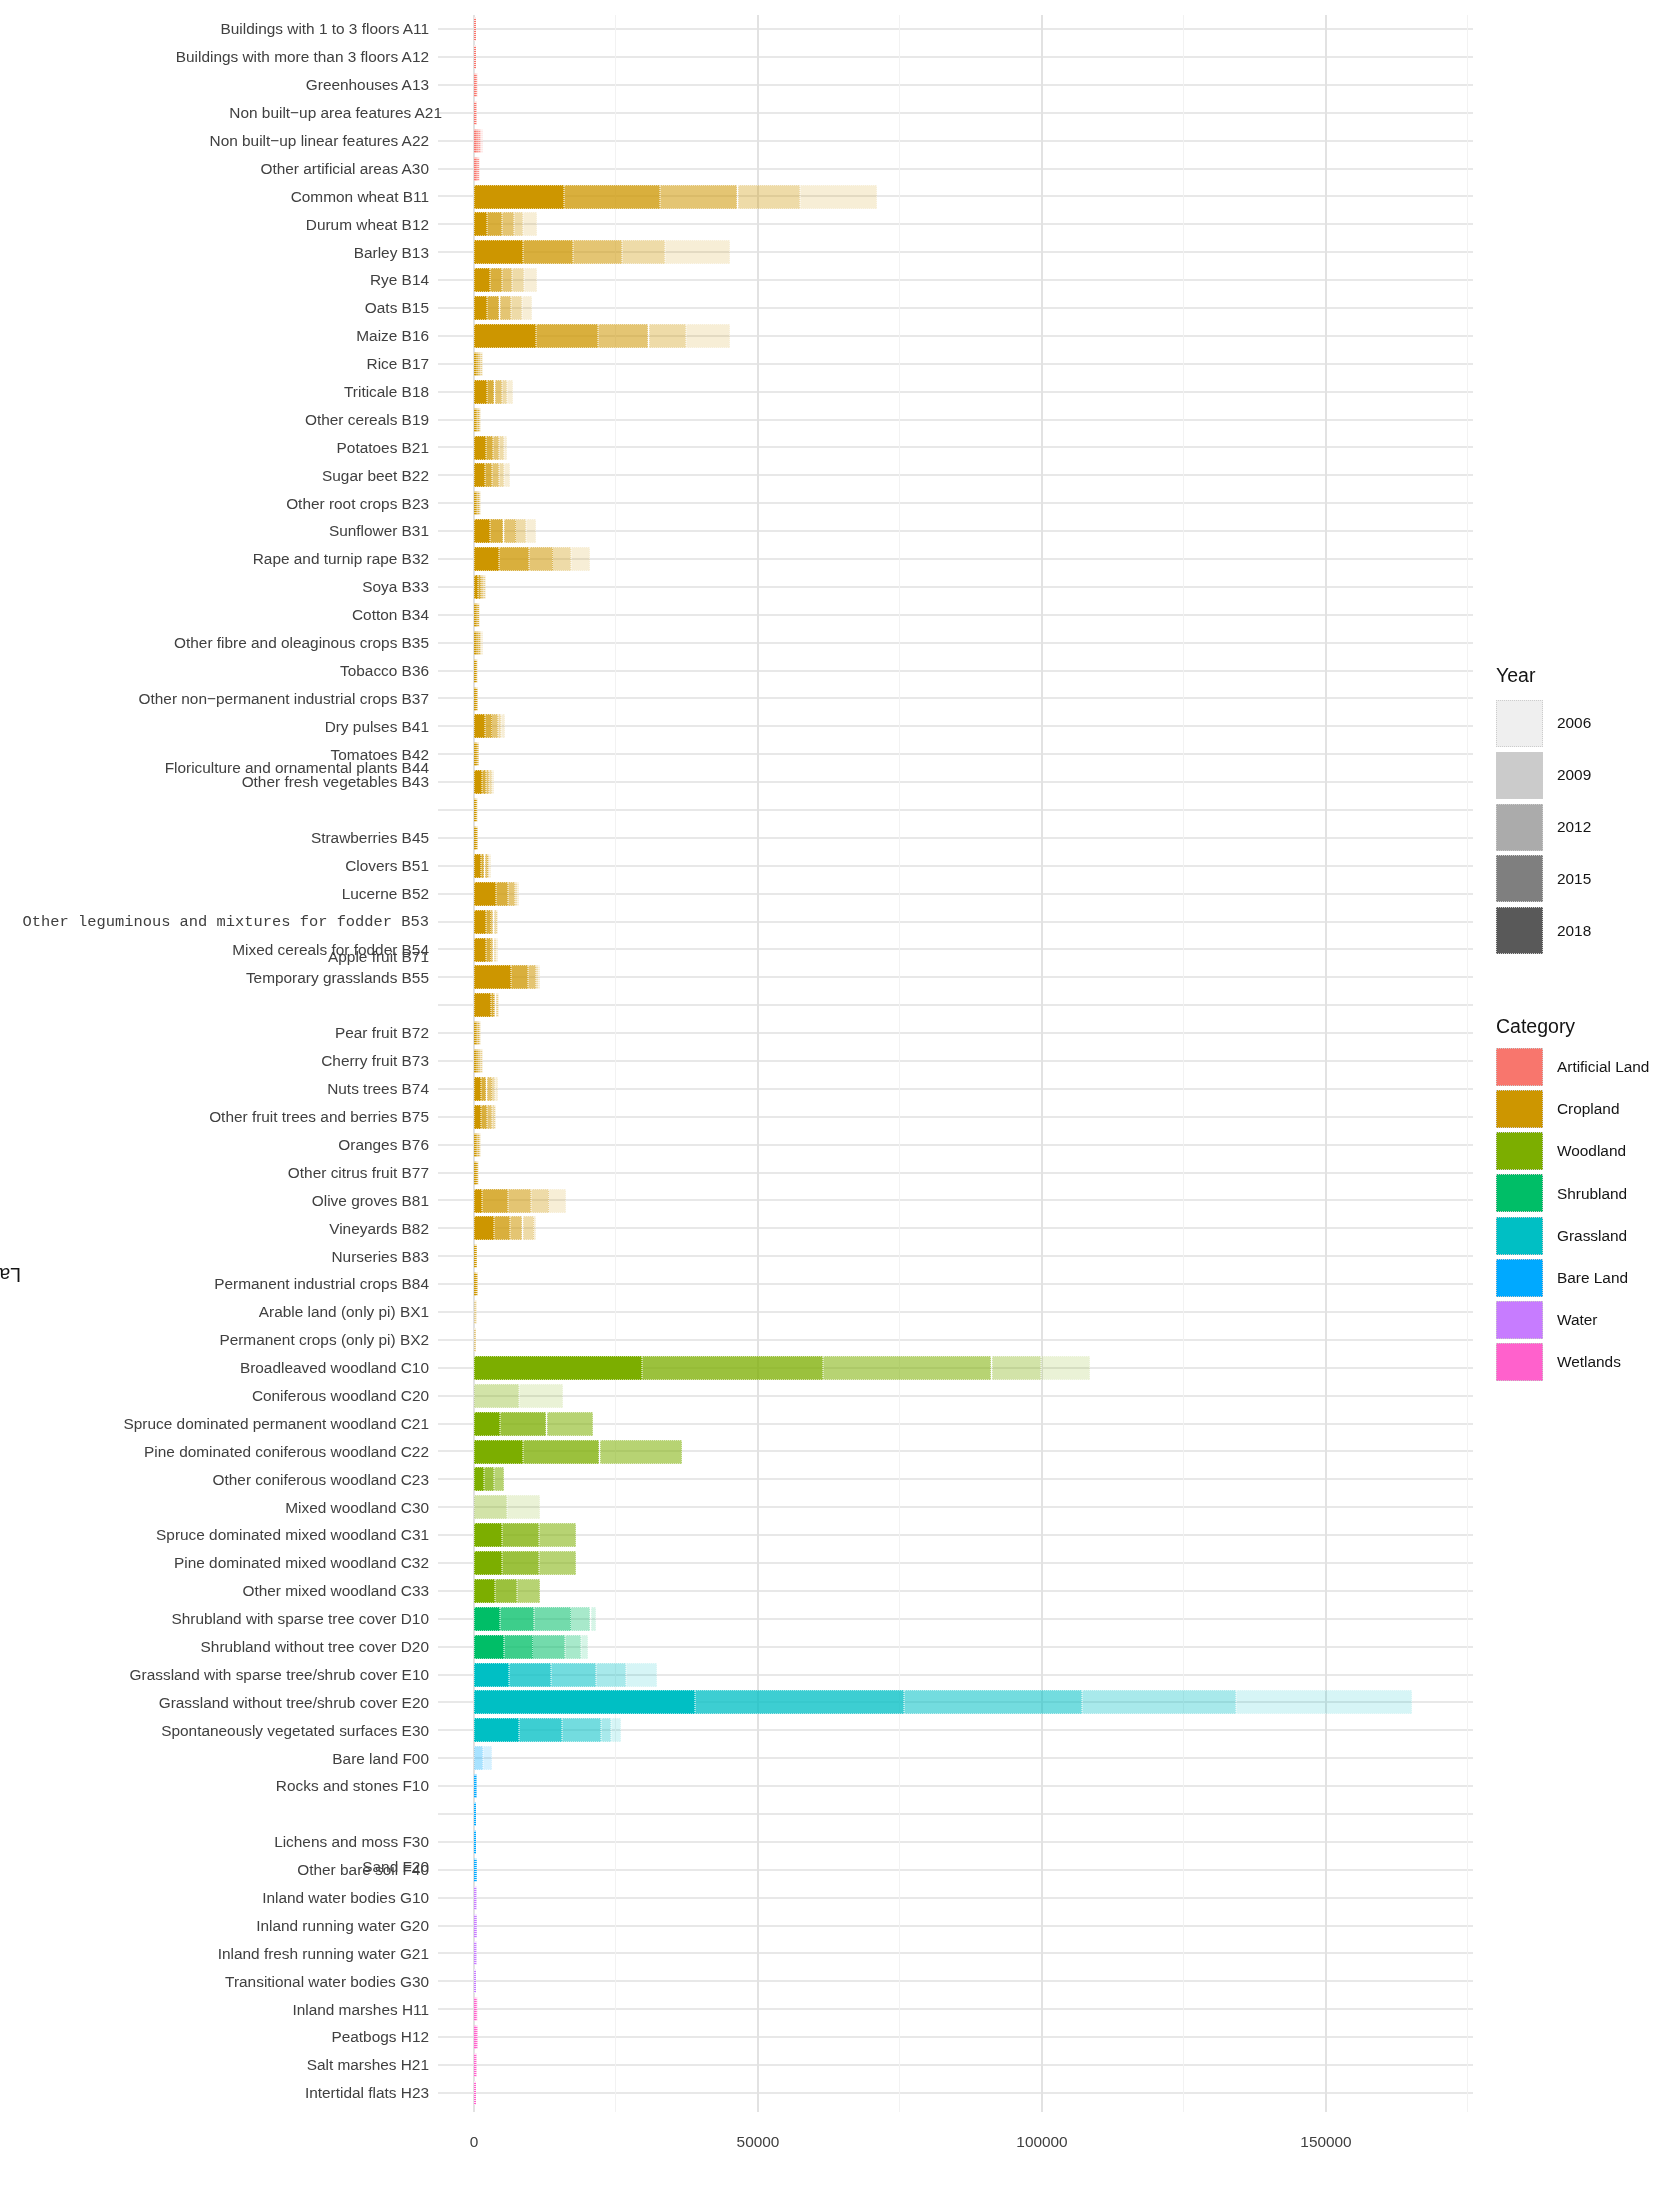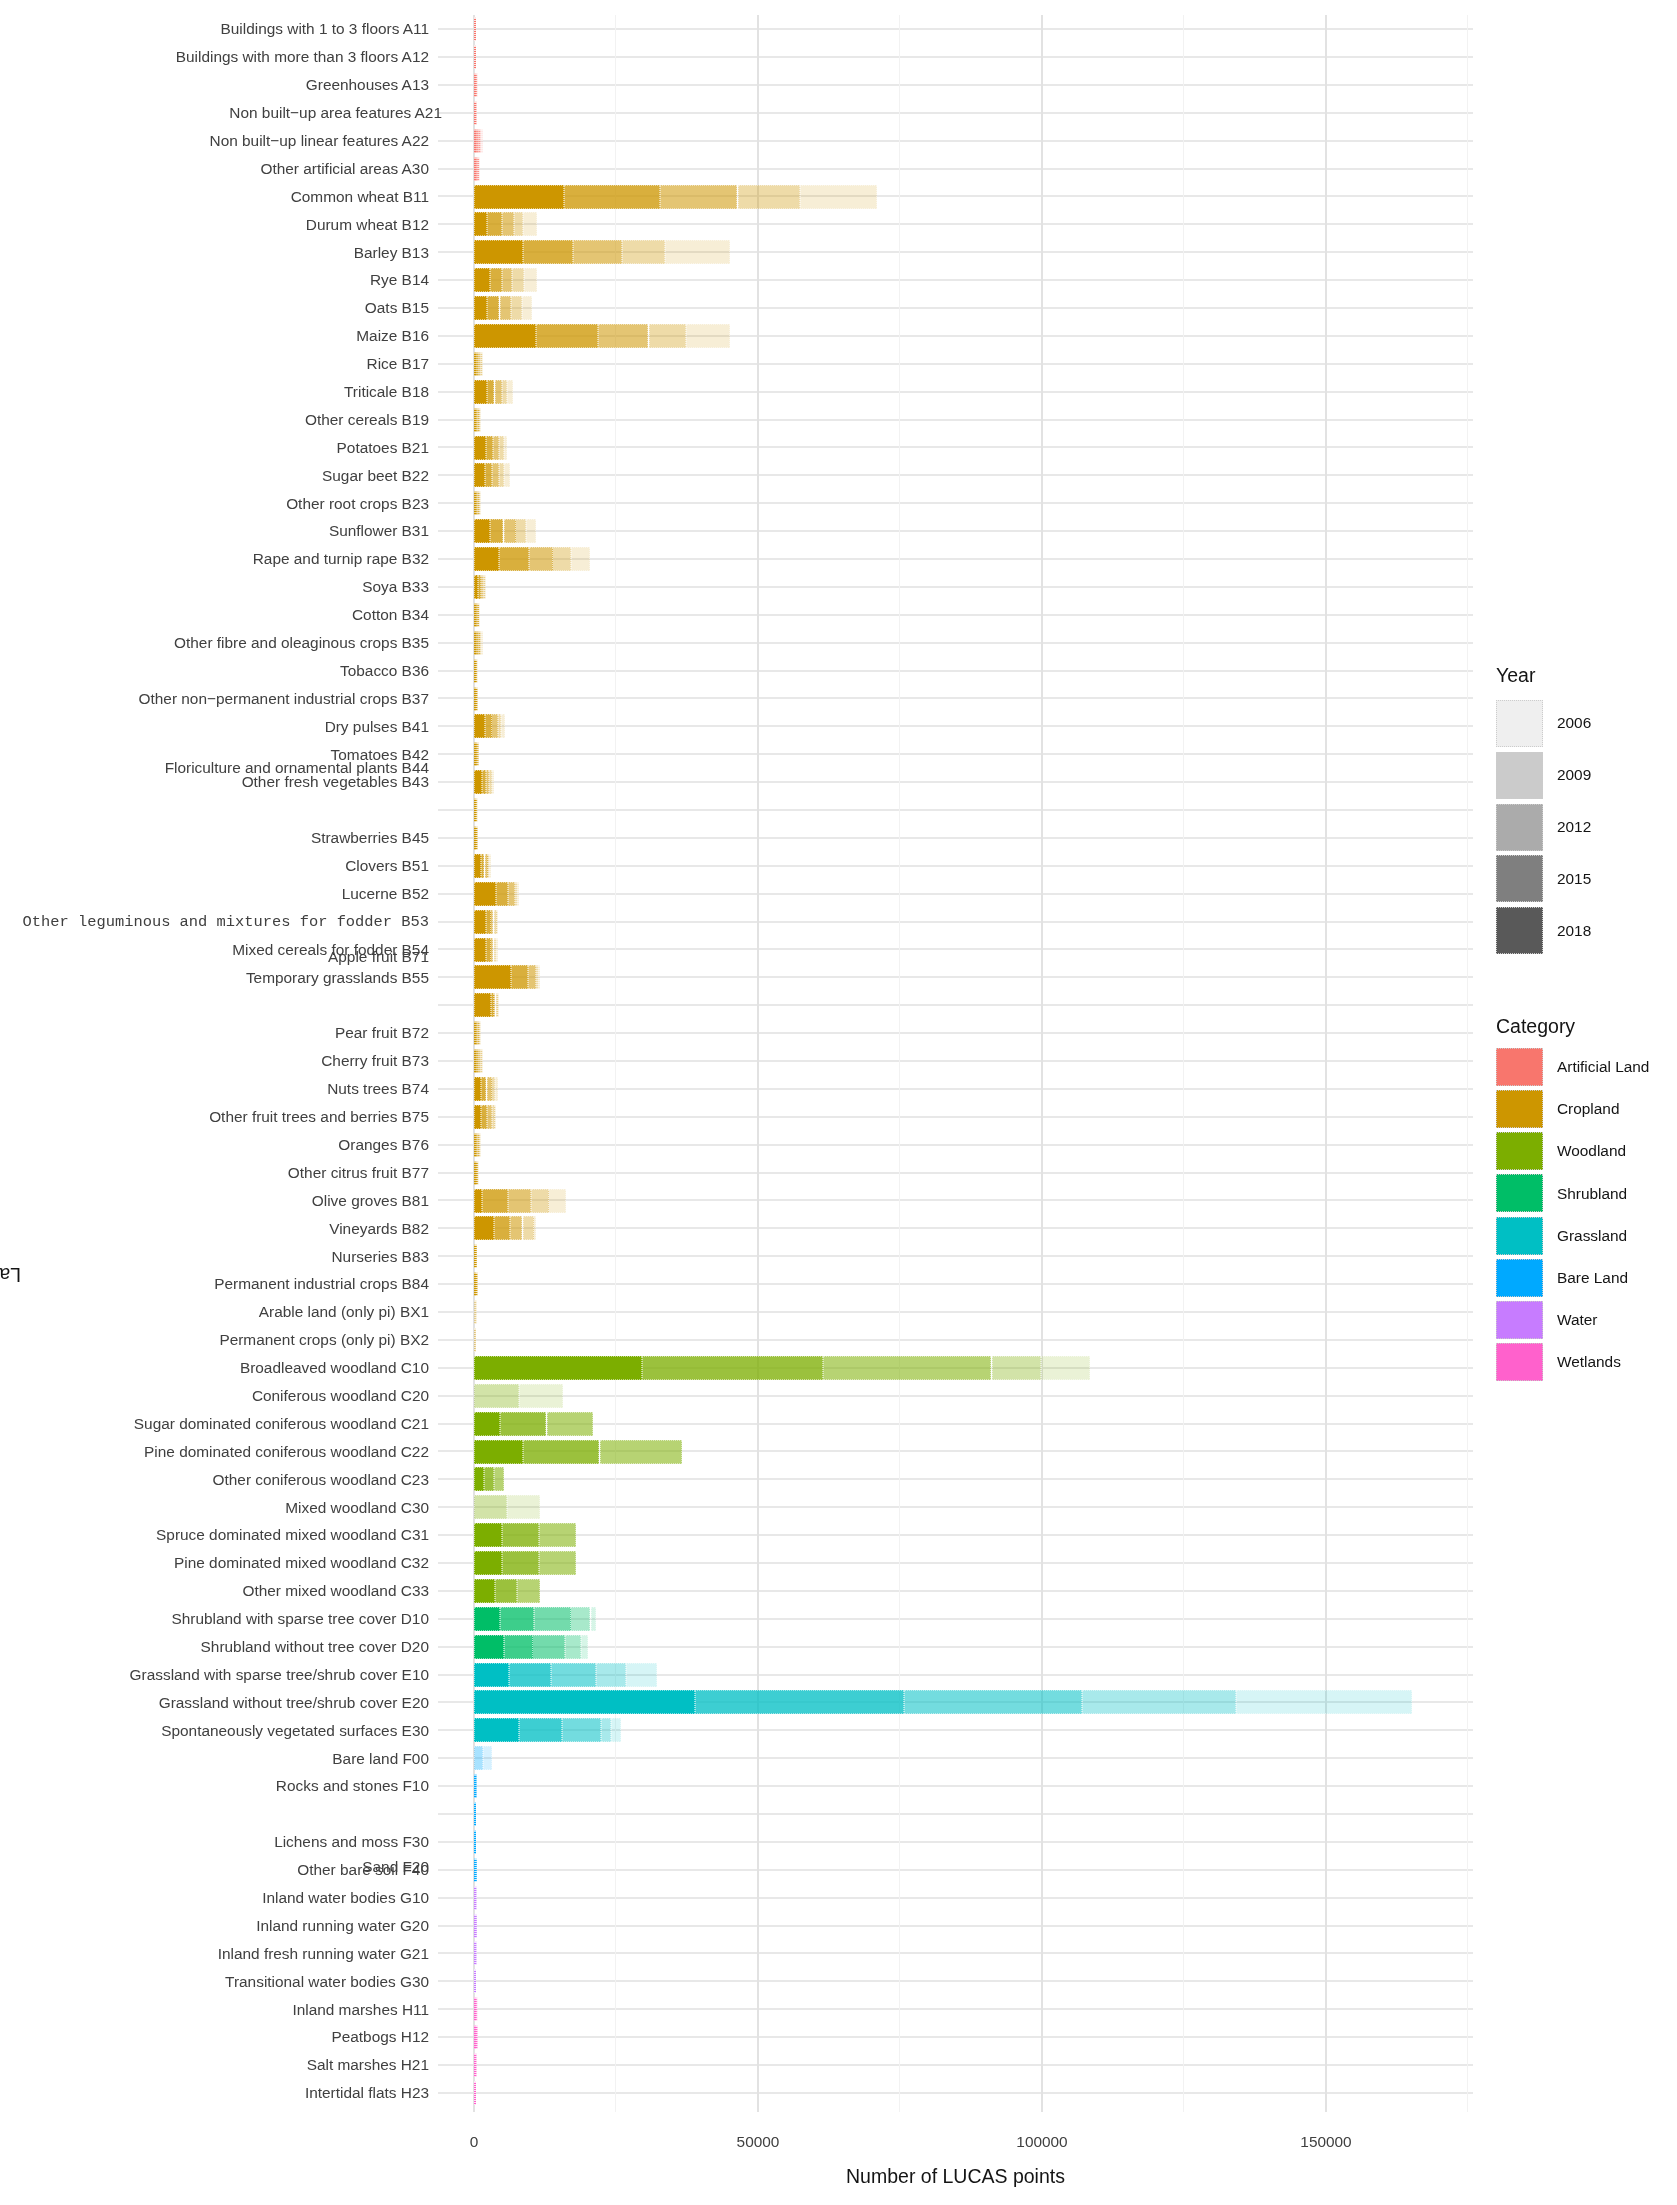--- a/index.html
+++ b/index.html
@@ -497,21 +497,21 @@
       <div class="ylab" style="top: 1136px;">Oranges B76</div>
       <div class="ylab" style="top: 1164px;">Other citrus fruit B77</div>
       <div class="ylab" style="top: 1192px;">Olive groves B81</div>
       <div class="ylab" style="top: 1220px;">Vineyards B82</div>
       <div class="ylab" style="top: 1248px;">Nurseries B83</div>
       <div class="ylab" style="top: 1275px;">Permanent industrial crops B84</div>
       <div class="ylab" style="top: 1303px;">Arable land (only pi) BX1</div>
       <div class="ylab" style="top: 1331px;">Permanent crops (only pi) BX2</div>
       <div class="ylab" style="top: 1359px;">Broadleaved woodland C10</div>
       <div class="ylab" style="top: 1387px;">Coniferous woodland C20</div>
-      <div class="ylab" style="top: 1415px;">Sugar dominated coniferous woodland C21</div>
+      <div class="ylab" style="top: 1415px;">Spruce dominated permanent woodland C21</div>
       <div class="ylab" style="top: 1443px;">Pine dominated coniferous woodland C22</div>
       <div class="ylab" style="top: 1471px;">Other coniferous woodland C23</div>
       <div class="ylab" style="top: 1499px;">Mixed woodland C30</div>
       <div class="ylab" style="top: 1526px;">Spruce dominated mixed woodland C31</div>
       <div class="ylab" style="top: 1554px;">Pine dominated mixed woodland C32</div>
       <div class="ylab" style="top: 1582px;">Other mixed woodland C33</div>
       <div class="ylab" style="top: 1610px;">Shrubland with sparse tree cover D10</div>
       <div class="ylab" style="top: 1638px;">Shrubland without tree cover D20</div>
       <div class="ylab" style="top: 1666px;">Grassland with sparse tree/shrub cover E10</div>
       <div class="ylab" style="top: 1694px;">Grassland without tree/shrub cover E20</div>
@@ -529,21 +529,20 @@
       <div class="ylab" style="top: 2028px;">Peatbogs H12</div>
       <div class="ylab" style="top: 2056px;">Salt marshes H21</div>
       <div class="ylab" style="top: 2084px;">Intertidal flats H23</div>
     </div>
   <div id="x-ticks">
       <div class="xtick" style="left: 474px; top: 2133px;">0</div>
       <div class="xtick" style="left: 758px; top: 2133px;">50000</div>
       <div class="xtick" style="left: 1042px; top: 2133px;">100000</div>
       <div class="xtick" style="left: 1326px; top: 2133px;">150000</div>
     </div>
-  <div id="x-title" class="axis-title" style="left:438px;top:2165px;width:1035px;">Number of LUCAS points</div>
   <div id="y-title-wrap" style="position: absolute; left: 21px; top: 1286px; transform: rotate(-90deg); transform-origin: 0px 0px;">
     <div id="y-title" class="axis-title" style="position: static;">Land Cover classes (level 3)</div>
   </div>
   <div id="legend-year">
     <div class="leg-title" style="left:1496px;top:664px;">Year</div>
   <div class="leg-key" style="left: 1496px; top: 700px; width: 47px; height: 47px; background: rgb(239, 239, 239);"></div>
       <div class="leg-lab" style="left: 1557px; top: 714px;">2006</div>
       <div class="leg-key" style="left: 1496px; top: 752px; width: 47px; height: 47px; background: rgb(203, 203, 203);"></div>
       <div class="leg-lab" style="left: 1557px; top: 766px;">2009</div>
       <div class="leg-key" style="left: 1496px; top: 804px; width: 47px; height: 47px; background: rgb(171, 171, 171);"></div>

